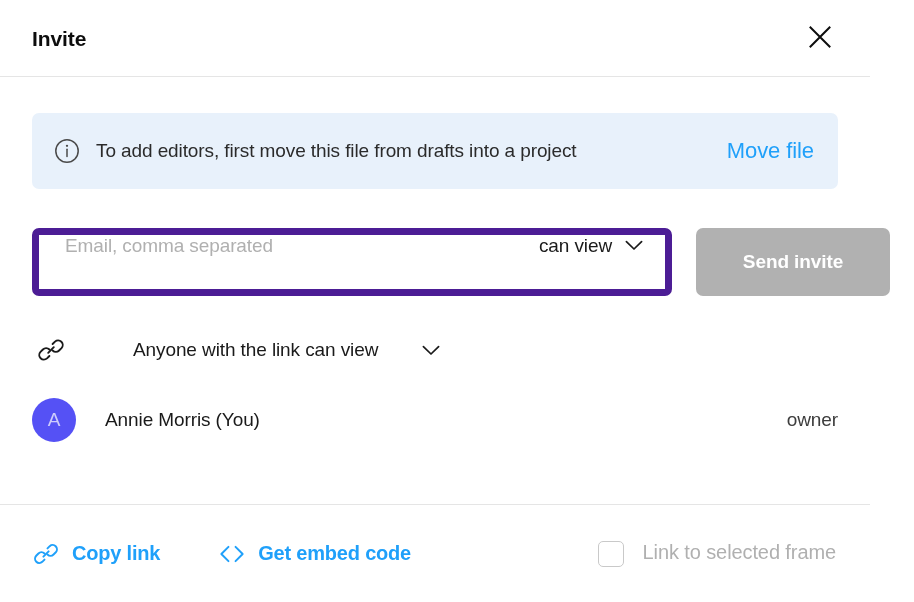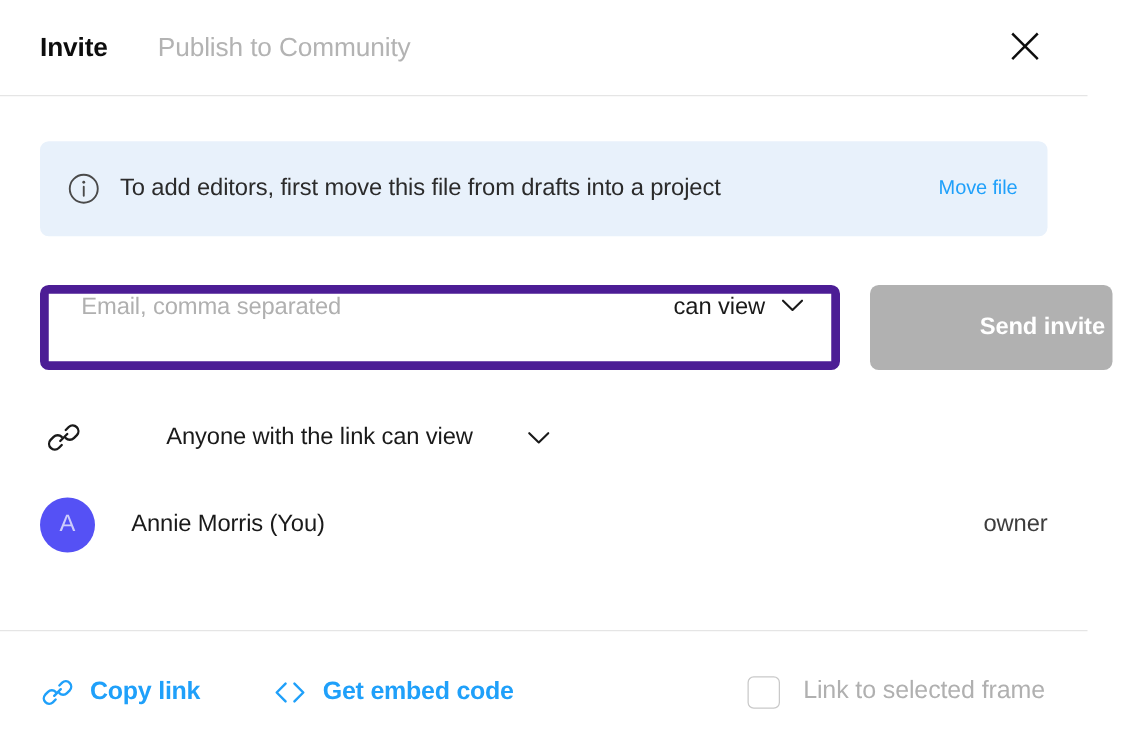--- a/index.html
+++ b/index.html
@@ -103,21 +103,21 @@
   }
   .banner-text {
     flex: 1 1 auto;
     font-size: 19px;
     color: #2b2b2b;
     letter-spacing: -0.1px;
     white-space: nowrap;
   }
   .banner-link {
     flex: 0 0 auto;
-    font-size: 16px;
+    font-size: 22px;
     color: #1fa0fa;
     font-weight: 500;
     cursor: pointer;
     letter-spacing: -0.1px;
     white-space: nowrap;
     margin-left: 24px;
   }
 
   
   .invite-row {
@@ -172,21 +172,20 @@
     height: 68px;
     background: #b1b1b1;
     border: none;
     border-radius: 7px;
     color: #ffffff;
     font-family: "Liberation Sans", sans-serif;
     font-size: 19px;
     font-weight: 700;
     letter-spacing: -0.1px;
     cursor: default;
-    text-align: right;
   }
 
   
   .link-row {
     margin-top: 34px;
     display: flex;
     align-items: center;
     height: 40px;
     cursor: pointer;
     user-select: none;
@@ -310,21 +309,20 @@
   }
 </style>
 </head>
 <body>
 
 <div class="dialog">
 
   <div class="header">
     <div class="tabs">
       <div class="tab active">Invite</div>
-      <div class="tab inactive">Publish to Community</div>
     </div>
     <button class="close-btn">
       <span>
         <svg width="28" height="28" viewBox="0 0 28 28" fill="none" xmlns="http://www.w3.org/2000/svg" aria-hidden="true">
           <path d="M4.5 4.5 L23.5 23.5 M23.5 4.5 L4.5 23.5" stroke="#0d0d0d" stroke-width="2" stroke-linecap="square"></path>
         </svg>
       </span>
     </button>
   </div>
 

